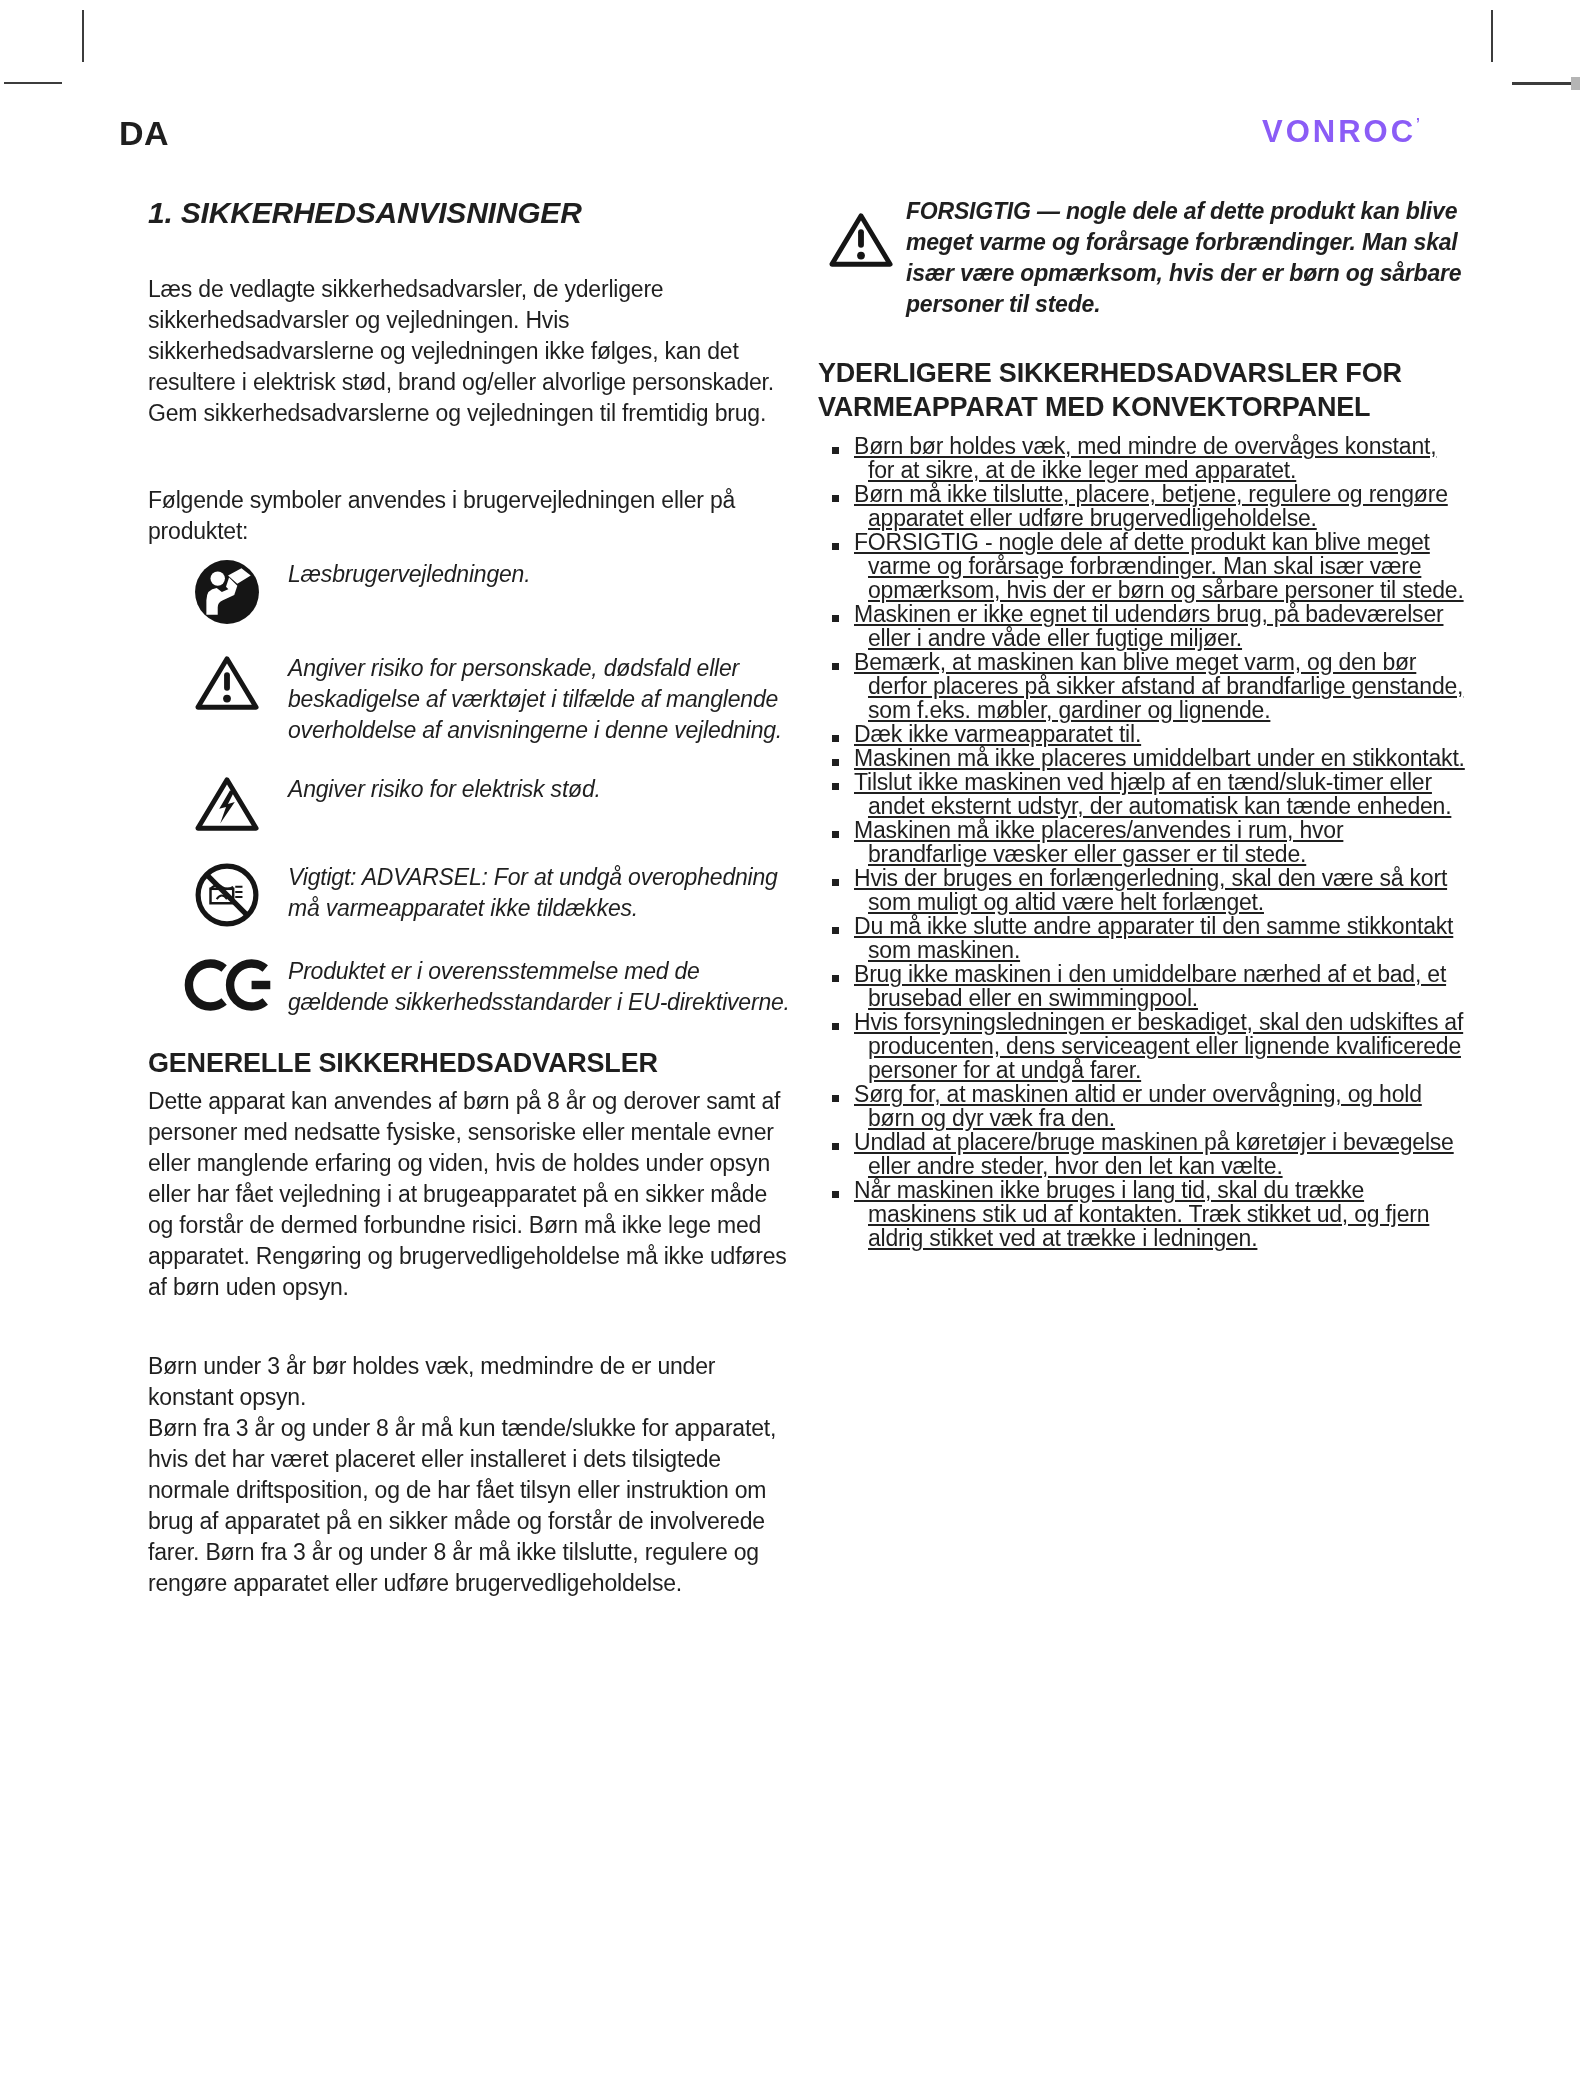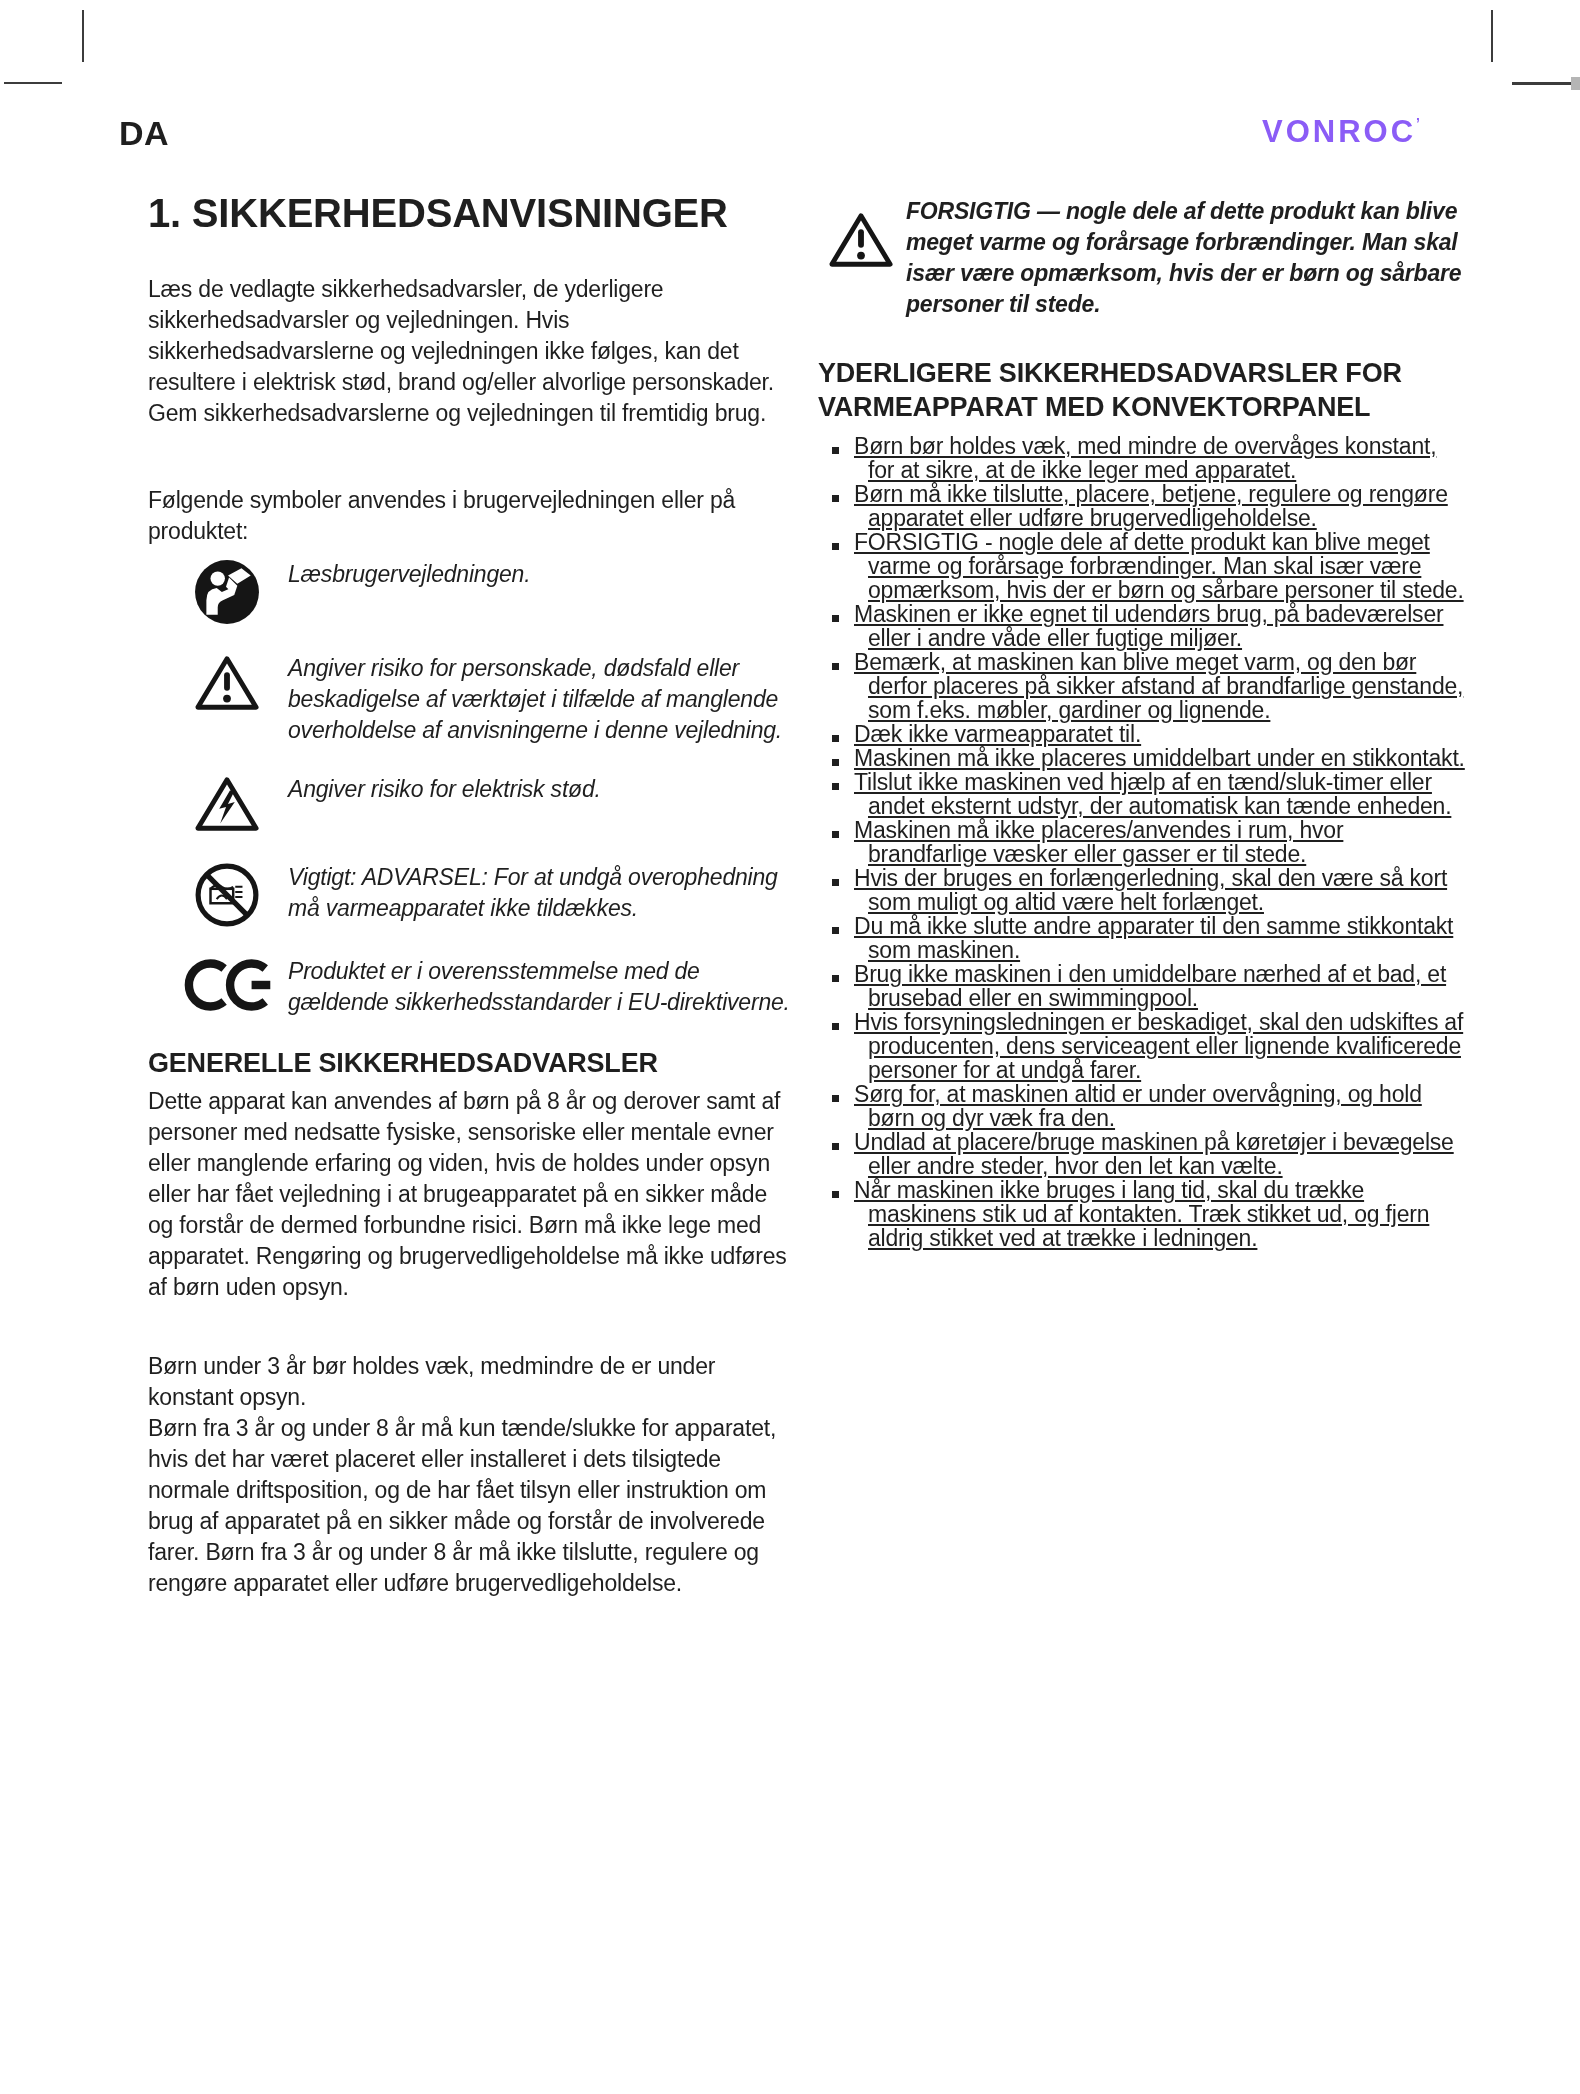--- a/index.html
+++ b/index.html
@@ -19,21 +19,21 @@
   .brand-logo{
     position:absolute;right:160px;top:114px;
     font-size:31px;font-weight:bold;letter-spacing:3px;
     color:#8b5cf6;
   }
   .brand-logo .tm{font-size:14px;vertical-align:14px;letter-spacing:0;}
   
   .col{position:absolute;top:196px;width:648px;font-size:23px;line-height:31px;letter-spacing:-0.2px;}
   .col-left{left:148px;}
   .col-right{left:818px;}
-  h1{font-size:40px;line-height:34px;margin:0 0 44px 0;letter-spacing:-0.2px;}
+  h1{font-size:30px;line-height:34px;margin:0 0 44px 0;letter-spacing:-0.2px;font-style:italic;}
   h2{font-size:27px;line-height:34px;margin:0;letter-spacing:-0.2px;}
   p{margin:0;}
   .intro{margin-bottom:56px;}
   .symbols-intro{margin-bottom:12px;}
   
   .symbol-row{display:flex;margin-bottom:28px;}
   .symbol-icon{flex:0 0 140px;box-sizing:border-box;padding-left:46px;}
   .symbol-icon.wide{padding-left:36px;}
   .symbol-text{flex:1;font-style:italic;}
   .general-heading{margin-top:16px;margin-bottom:6px;}

